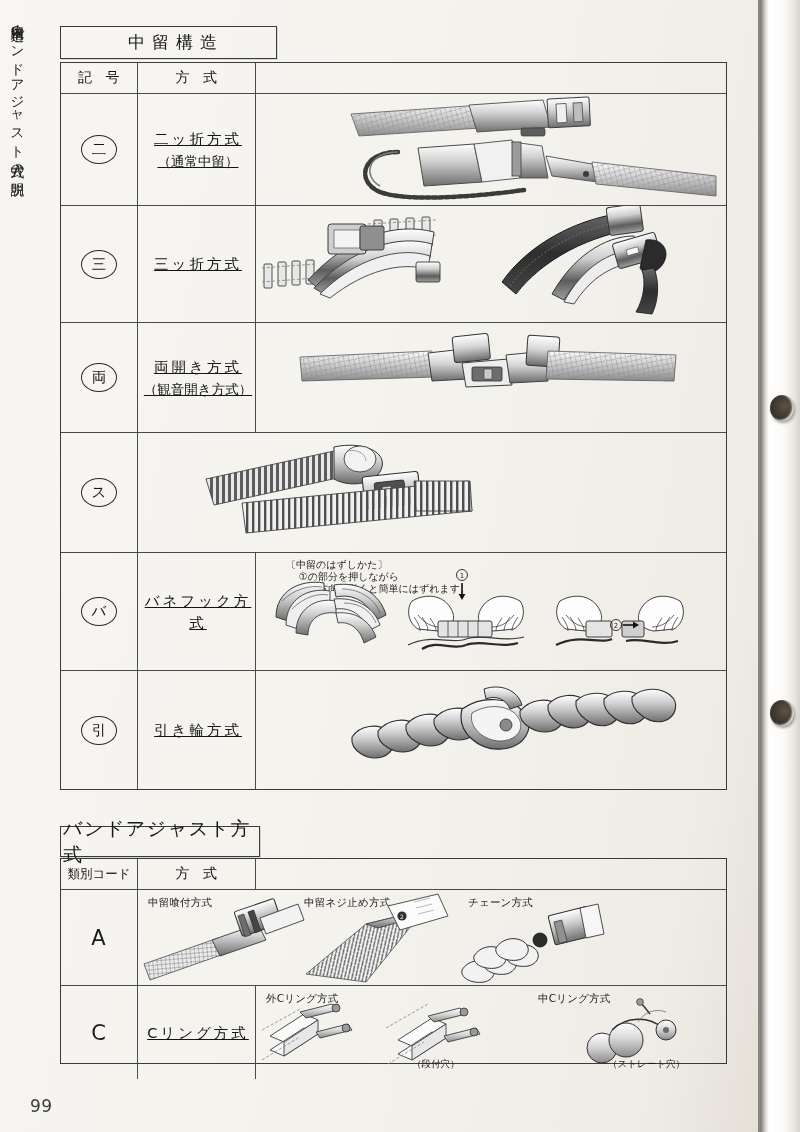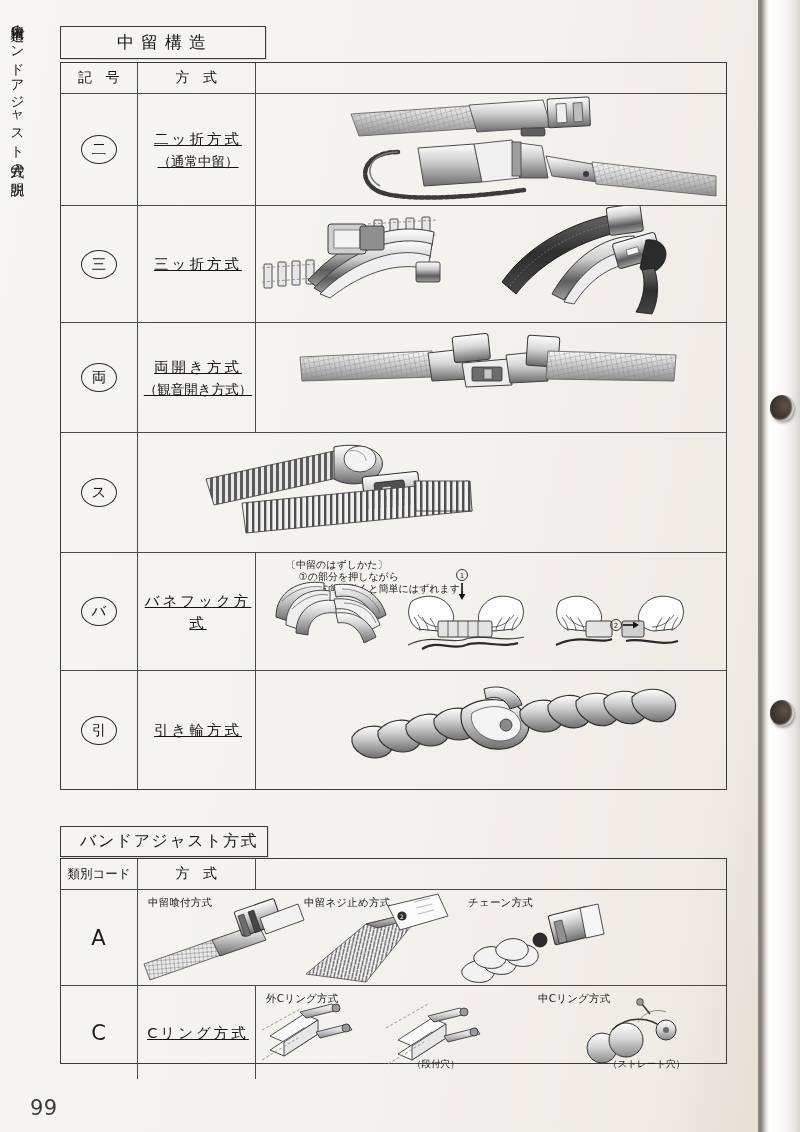--- a/index.html
+++ b/index.html
@@ -32,32 +32,32 @@
 
   
   #side-caption {
     position:absolute; left:6px; top:14px; width:24px; height:330px;
     writing-mode:vertical-rl; text-orientation:upright;
     font-size:13.5px; letter-spacing:1.2px; color:#1a1a1a; line-height:24px;
     font-family:"DejaVu Sans","Liberation Sans",sans-serif;
   }
   #page-number {
     position:absolute; left:30px; top:1096px;
-    font-size:21px; color:#3b3b3b; letter-spacing:.5px;
+    font-size:17px; color:#3b3b3b; letter-spacing:.5px;
   }
 
   
   .sect-title {
     position:absolute; border:1.6px solid #3a3a3a; background:transparent;
     display:flex; align-items:center; justify-content:center;
-    font-size:17px; letter-spacing:7px; color:#171717; padding-left:4px;
+    font-size:17px; letter-spacing:7px; color:#171717; padding-left:15px;
     box-shadow:1px 1px 0 rgba(0,0,0,.12);
   }
   #title-1 { left:60px; top:26px; width:200px; height:31px; }
-  #title-2 { left:60px; top:826px; width:196px; height:29px; font-size:16px; letter-spacing:1.5px; padding-left:10px;}
+  #title-2 { left:60px; top:826px; width:196px; height:29px; font-size:19px; letter-spacing:1.5px; padding-left:2px;}
 
   
   .tbl { position:absolute; border:1.5px solid #3a3a3a; box-sizing:border-box; }
   #table-1 { left:60px; top:62px; width:667px; height:728px; }
   #table-2 { left:60px; top:858px; width:667px; height:206px; }
   .trow { display:flex; box-sizing:border-box; border-bottom:1px solid #4a4a4a; }
   .trow:last-child { border-bottom:none; }
   .c-sym, .c-way { box-sizing:border-box; border-right:1px solid #4a4a4a;
                    display:flex; align-items:center; justify-content:center; position:relative;}
   .c-sym { width:77px; }

